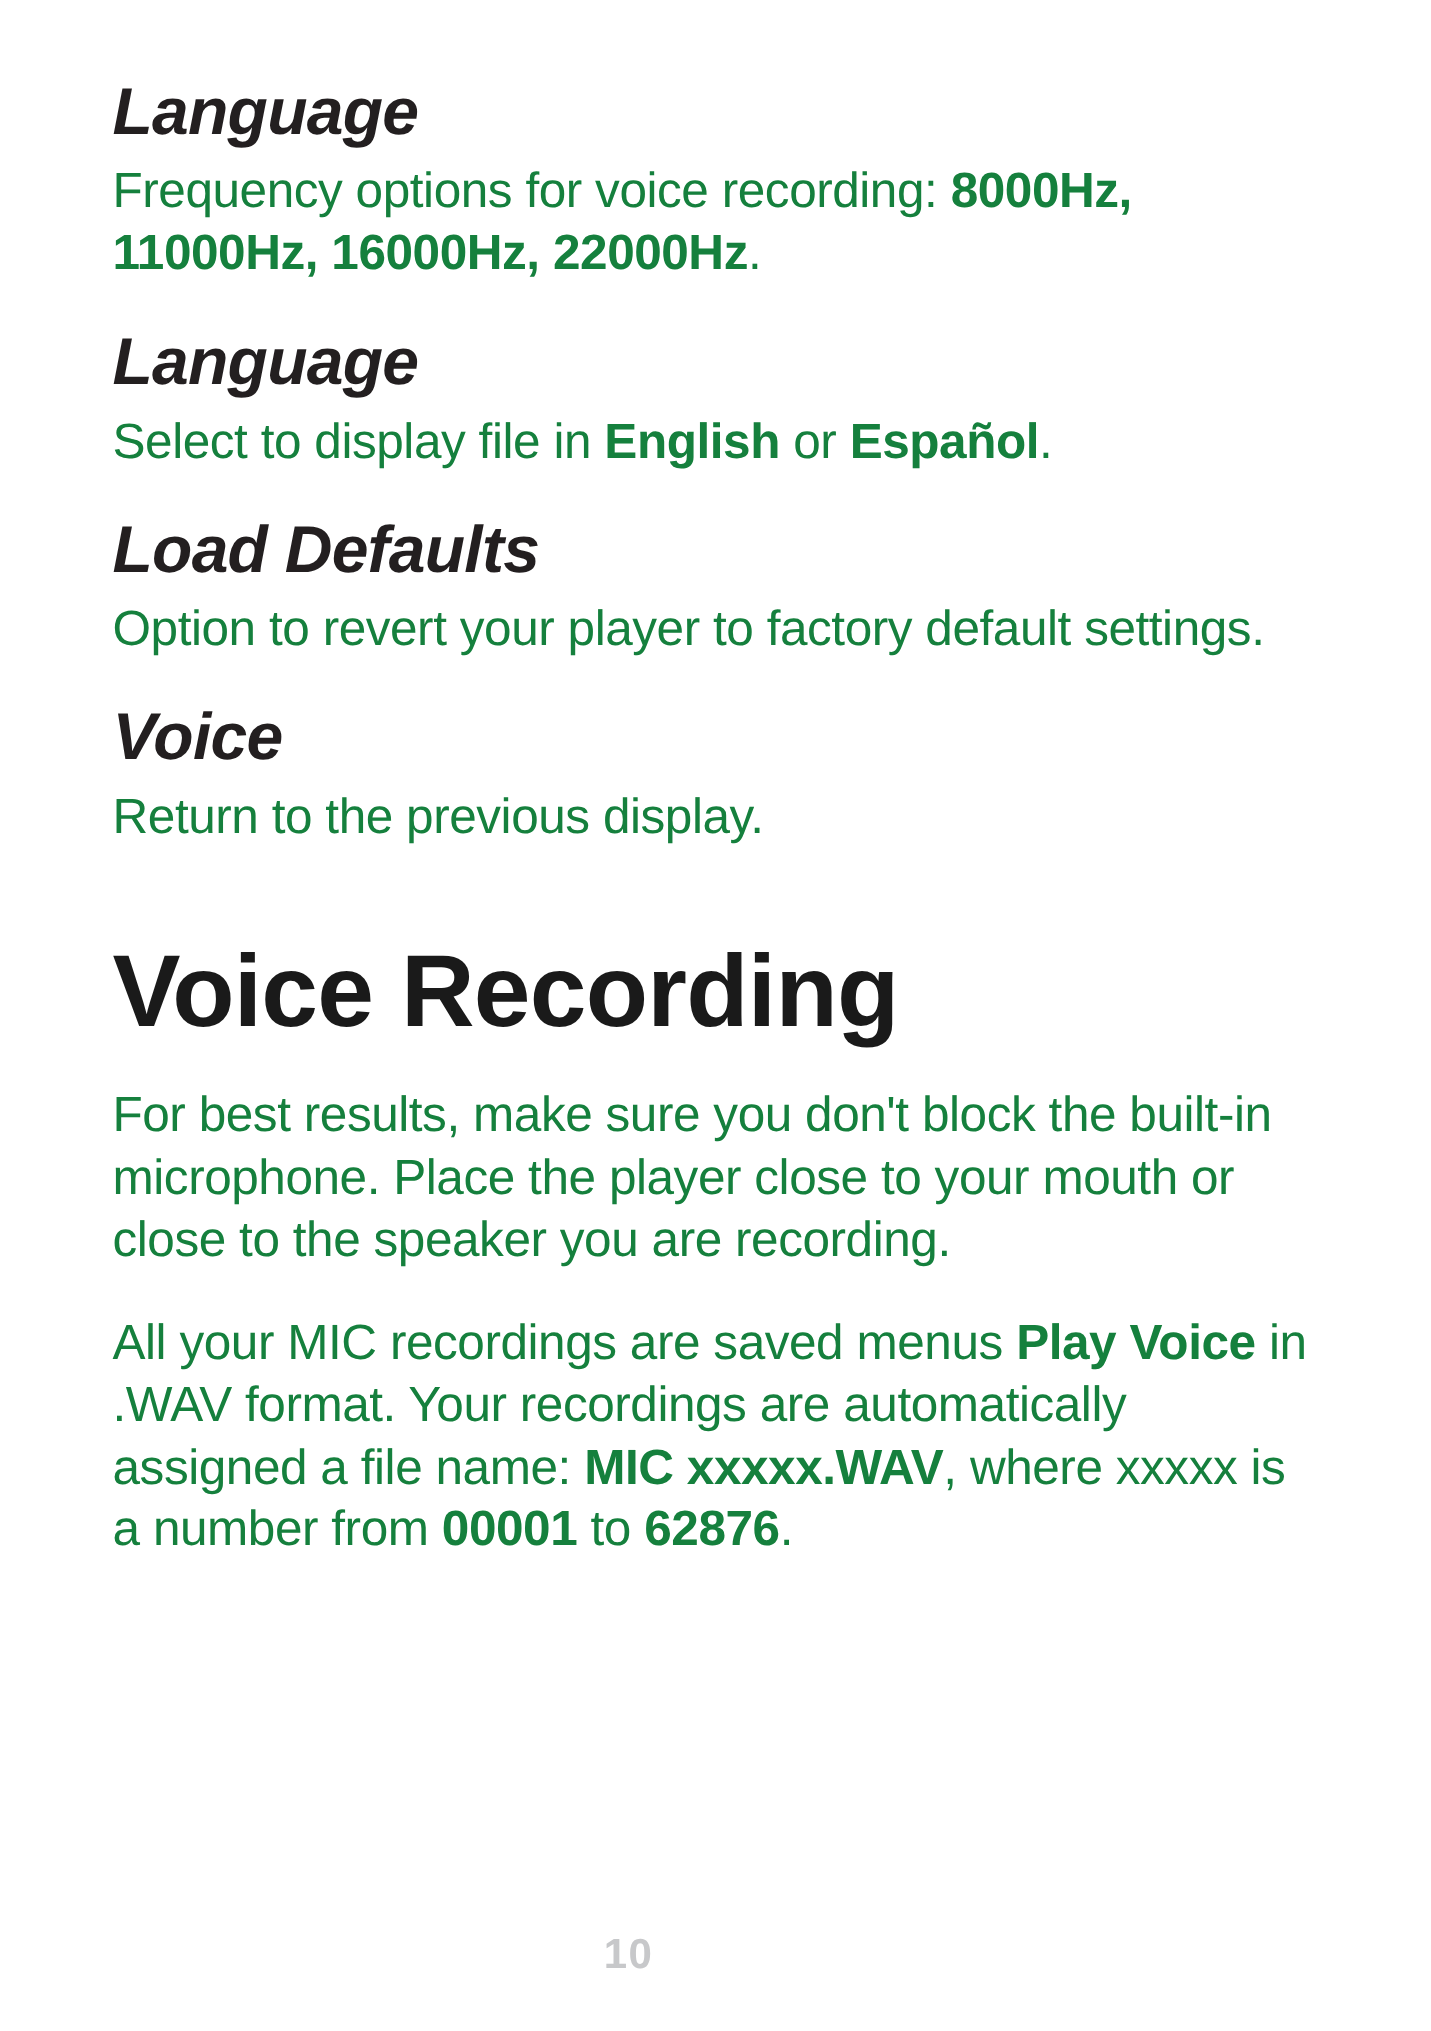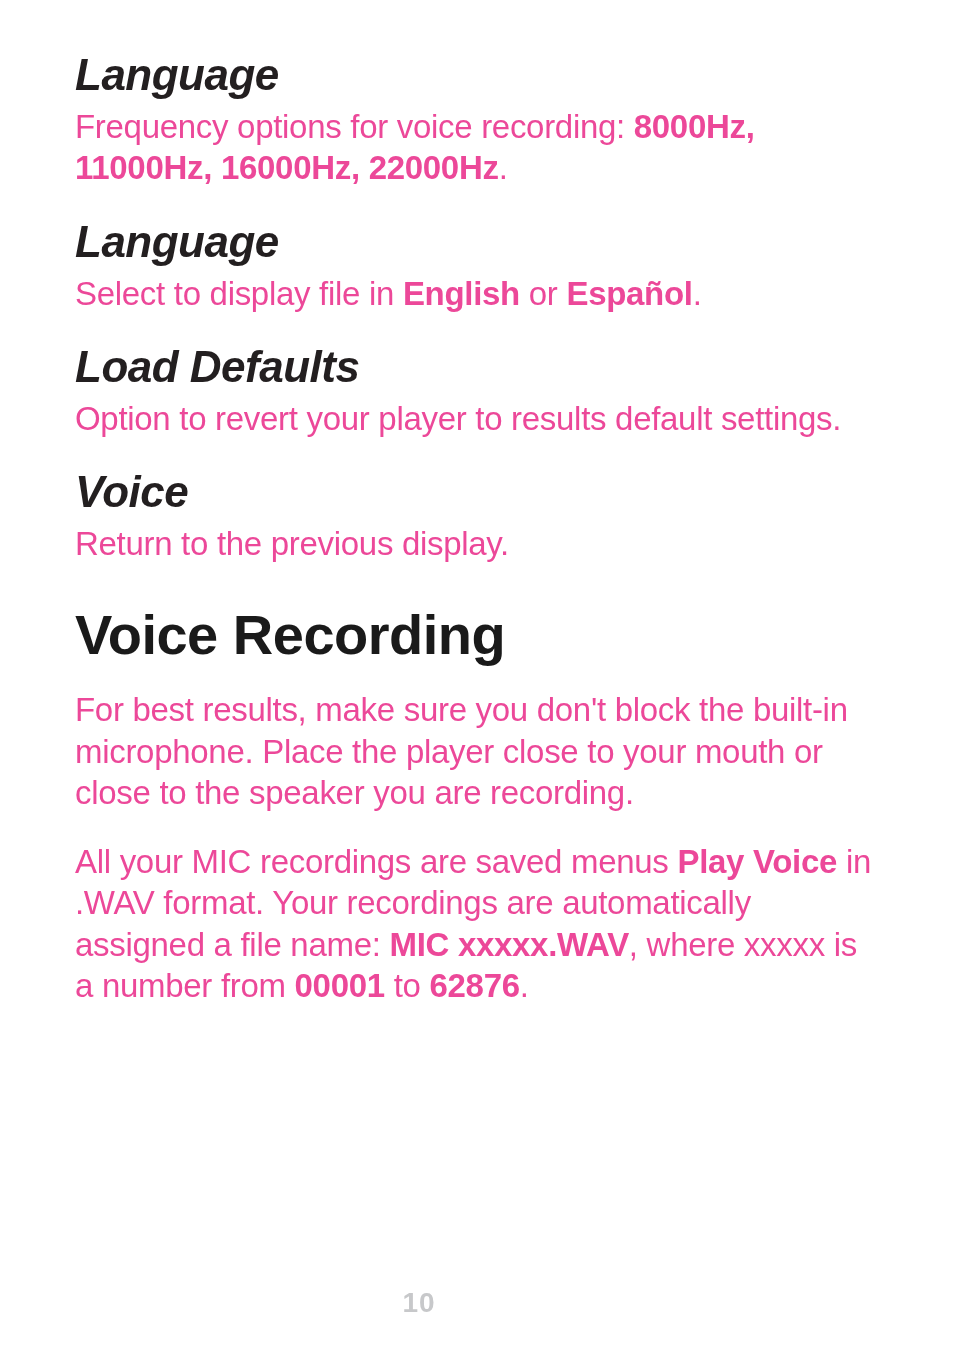--- a/index.html
+++ b/index.html
@@ -24,32 +24,32 @@
     letter-spacing: -0.5px;
     margin-bottom: 6px;
     color: #231f20;
   }
   .body-text {
     font-family: "Helvetica Neue", Helvetica, Arial, sans-serif;
     font-weight: 300;
     font-size: 33px;
     line-height: 1.25;
     letter-spacing: -0.3px;
-    color: #ec4899;
+    color: #15803d;
     margin-bottom: 28px;
   }
   .bold {
     font-weight: 700;
   }
   .main-heading {
     font-family: "Arial Black", "Helvetica Neue", Arial, sans-serif;
     font-weight: 900;
-    font-size: 56px;
+    font-size: 68px;
     letter-spacing: -0.5px;
-    margin-top: 38px;
+    margin-top: 58px;
     margin-bottom: 22px;
     color: #1a1a1a;
   }
   .page-number {
     position: absolute;
     bottom: 35px;
     left: 0;
     width: 838px;
     text-align: center;
     font-family: "Arial Black", Arial, sans-serif;
@@ -66,21 +66,21 @@
 <p class="body-text">
   <span>Frequency options for voice recording: </span><span class="bold">8000Hz, 11000Hz, 16000Hz, 22000Hz</span><span>.</span>
 </p>
 
 <h2 class="section-heading">Language</h2>
 <p class="body-text">
   <span>Select to display file in </span><span class="bold">English</span><span> or </span><span class="bold">Español</span><span>.</span>
 </p>
 
 <h2 class="section-heading">Load Defaults</h2>
-<p class="body-text">Option to revert your player to results default settings.</p>
+<p class="body-text">Option to revert your player to factory default settings.</p>
 
 <h2 class="section-heading">Voice</h2>
 <p class="body-text">Return to the previous display.</p>
 
 <h1 class="main-heading">Voice Recording</h1>
 
 <p class="body-text">For best results, make sure you don't block the built-in microphone. Place the player close to your mouth or close to the speaker you are recording.</p>
 
 <p class="body-text">
   <span>All your MIC recordings are saved menus </span><span class="bold">Play Voice</span><span> in .WAV format. Your recordings are automatically assigned a file name: </span><span class="bold">MIC xxxxx.WAV</span><span>, where xxxxx is a number from </span><span class="bold">00001</span><span> to </span><span class="bold">62876</span><span>.</span>

